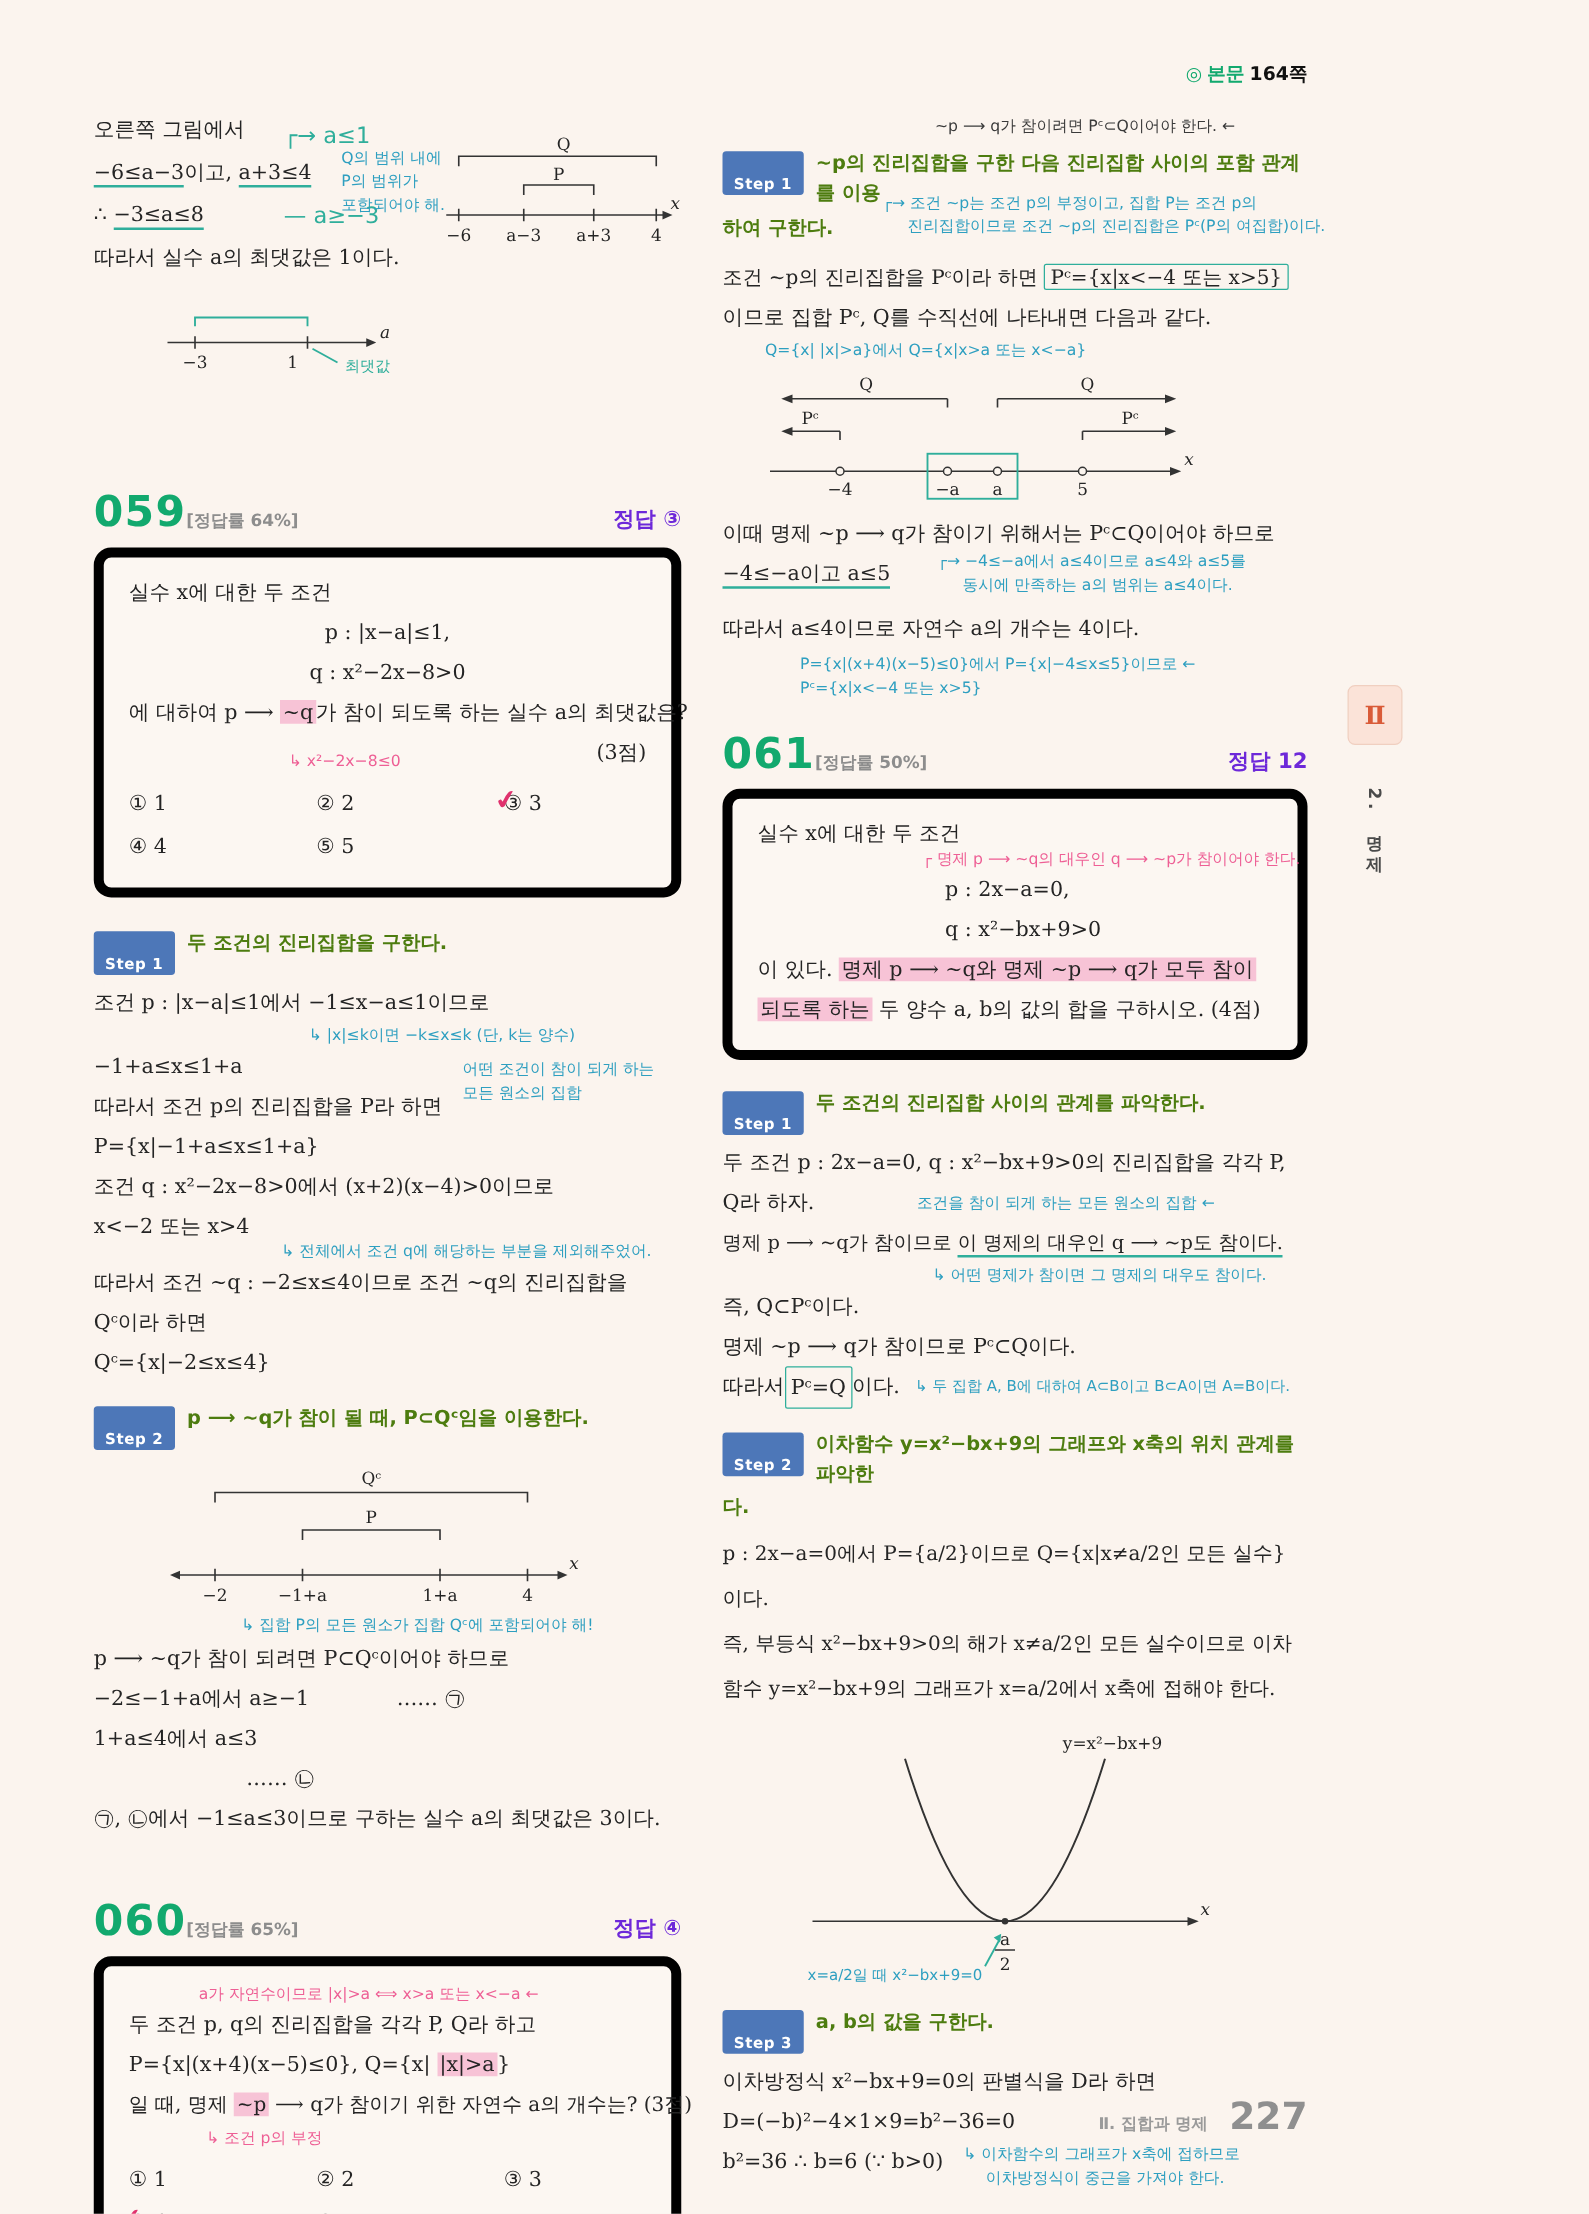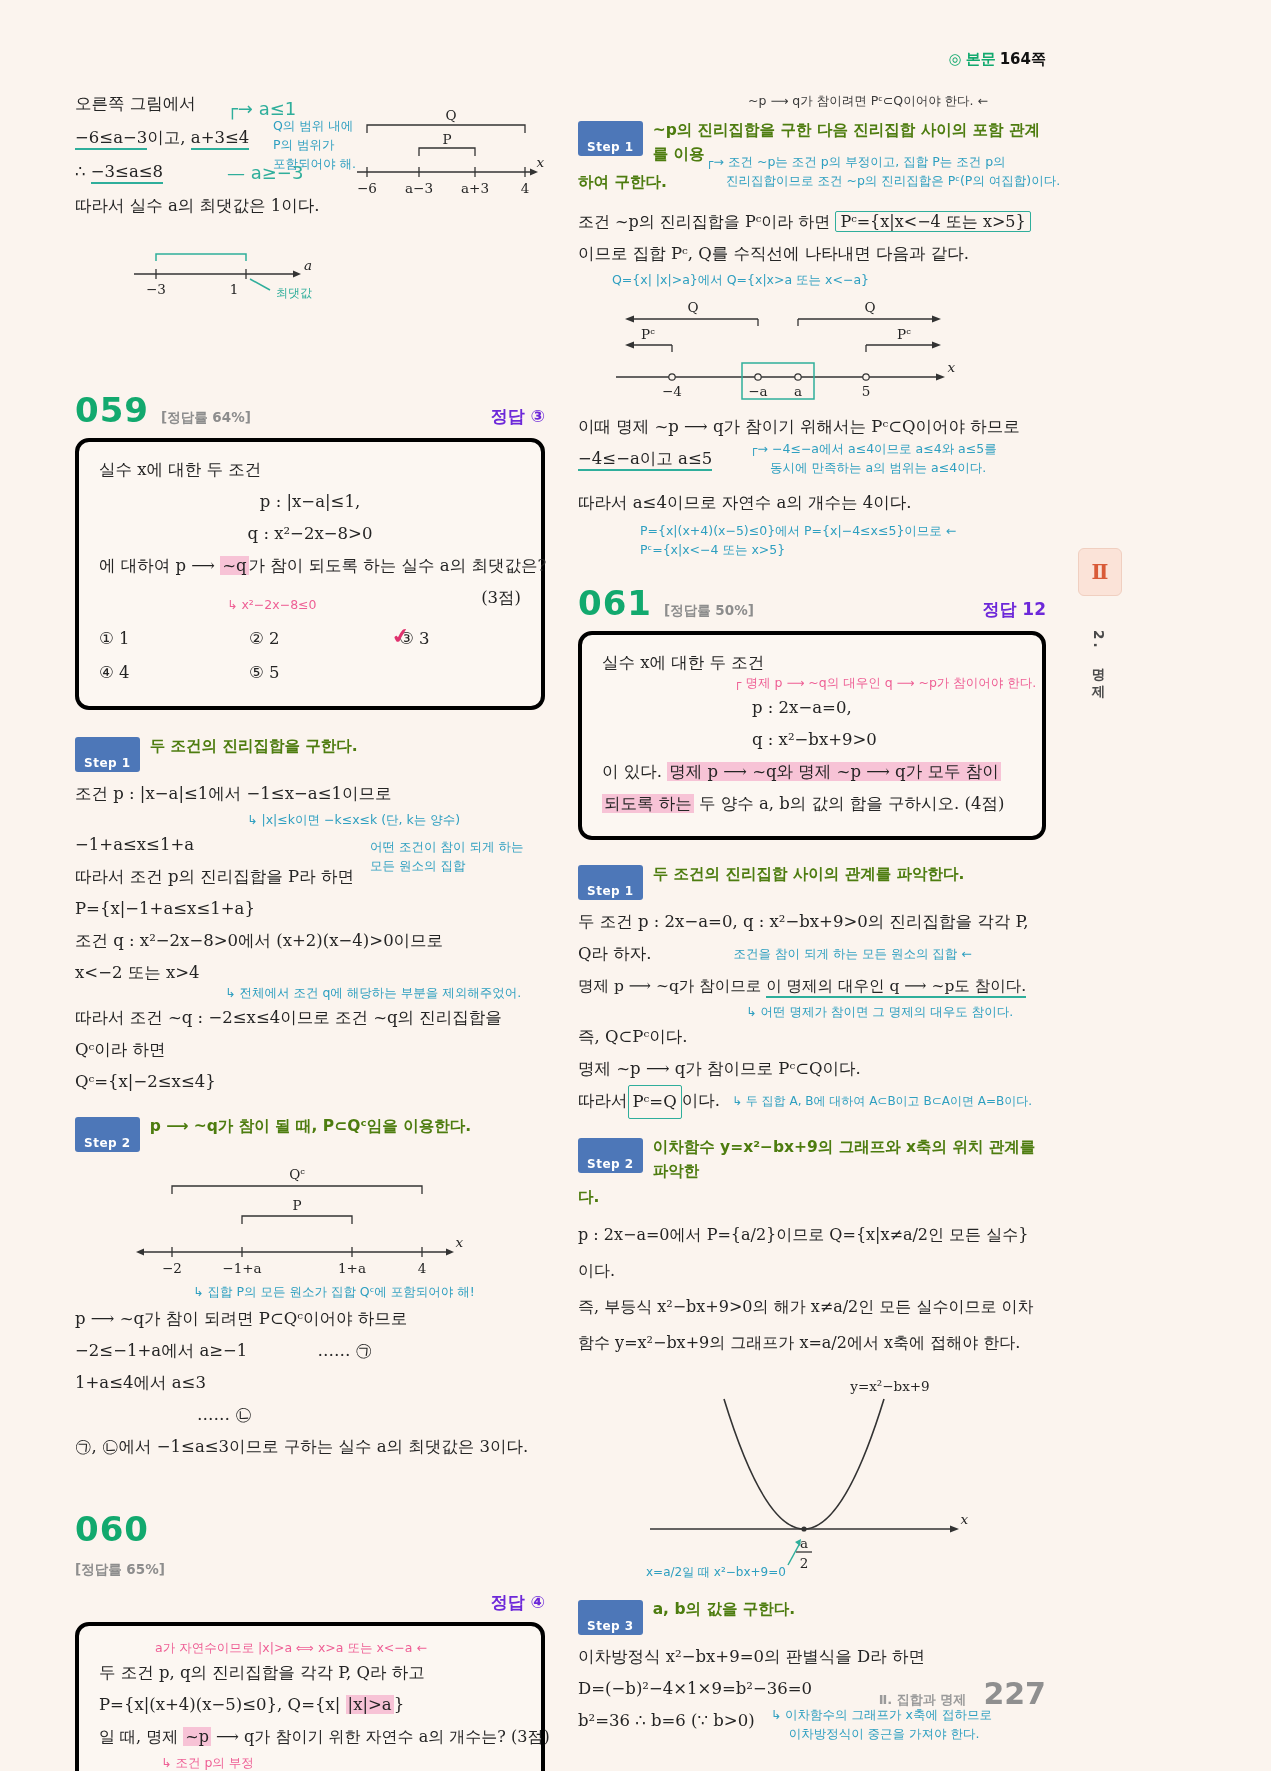--- a/index.html
+++ b/index.html
@@ -23,25 +23,25 @@
   .sm-k{color:#3a3a3a;font-size:12.5px;line-height:18px;
         font-family:"DejaVu Sans","Liberation Sans",sans-serif;white-space:nowrap;}
   .ico{font-family:"DejaVu Sans",sans-serif;}
   .ut{border-bottom:2px solid #2fae9b;padding-bottom:1px;}
   .tbx{border:1.5px solid #2fae9b;border-radius:2px;padding:0 4px;}
   .hl{background:#f7c3d6;padding:0 2px;}
   .badge{background:#4d77b8;color:#fff;font:700 12px "DejaVu Sans","Liberation Sans",sans-serif;
          padding:19px 9px 2px;border-radius:3px;letter-spacing:.5px;white-space:nowrap;margin-top:3px;}
   .step{display:flex;gap:10px;align-items:flex-start;}
   .step-title{font:700 15.5px "DejaVu Sans","Liberation Sans",sans-serif;line-height:24px;color:#4d7c0f;}
-  .phead{display:flex;align-items:baseline;gap:12px;}
+  .phead{display:flex;align-items:baseline;}
   .pnum{font:800 34px "DejaVu Sans","Liberation Sans",sans-serif;color:#12a96e;letter-spacing:1px;}
   .prate{font:700 13.5px "DejaVu Sans","Liberation Sans",sans-serif;color:#8d8d8d;}
   .pans{margin-left:auto;font:700 17px "DejaVu Sans","Liberation Sans",sans-serif;color:#6d28d9;text-align:right;}
-  .pbox{border:4px solid #000000;border-radius:14px;padding:12px 20px 16px;margin-top:8px;background:rgba(255,255,255,.25);}
+  .pbox{border:8px solid #000000;border-radius:14px;padding:12px 20px 16px;margin-top:8px;background:rgba(255,255,255,.25);}
   .choices{display:grid;grid-template-columns:150px 150px auto;margin-top:8px;}
   .choice{position:relative;font-size:16.5px;line-height:34px;}
   .chk{position:absolute;left:-7px;top:-3px;color:#e0326e;font-size:21px;
        font-family:"DejaVu Sans",sans-serif;transform:rotate(-10deg);}
   svg{display:block;}
   svg .st{stroke:#333;stroke-width:1.3;fill:none;}
   svg .stt{stroke:#2fae9b;stroke-width:1.5;fill:none;}
   svg .af{fill:#333;stroke:none;}
   svg text{font-size:13.5px;fill:#242424;font-family:"DejaVu Serif",serif;}
   svg text.tl{fill:#2fae9b;font-size:12px;font-family:"DejaVu Sans",sans-serif;}
@@ -199,21 +199,21 @@
         <span>−2≤−1+a에서 a≥−1</span>
         <span style="margin-left:70px;">…… ㉠</span>
       </div>
     <div class="line" style="display:flex;flex-direction:column;">
         <span>1+a≤4에서 a≤3</span>
         <span style="margin-left:122px;">…… ㉡</span>
       </div>
     <div class="line">㉠, ㉡에서 −1≤a≤3이므로 구하는 실수 a의 최댓값은 3이다.</div>
   </div>
 
-  <div class="phead" style="margin-top:46px;flex-direction:column;">
+  <div class="phead" style="margin-top:46px;">
     <span class="pnum">060</span>
     <span class="prate">[정답률 65%]</span>
     <span class="pans">정답 ④</span>
   </div>
   <div class="pbox">
     <div class="sm-p" style="margin-left:56px;"><span>a가 자연수이므로 |x|&gt;a ⟺ x&gt;a 또는 x&lt;−a</span><span class="ico"> ←</span></div>
     <div class="line">두 조건 p, q의 진리집합을 각각 P, Q라 하고</div>
     <div class="line">
       <span>P={x|(x+4)(x−5)≤0}, Q={x| </span><span class="hl">|x|&gt;a</span><span>}</span>
     </div>

